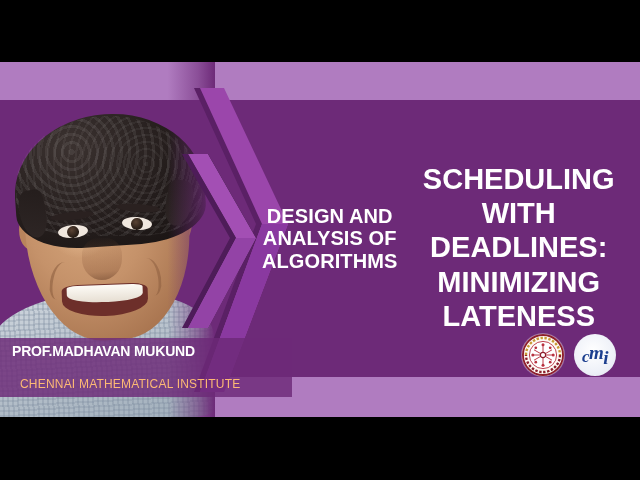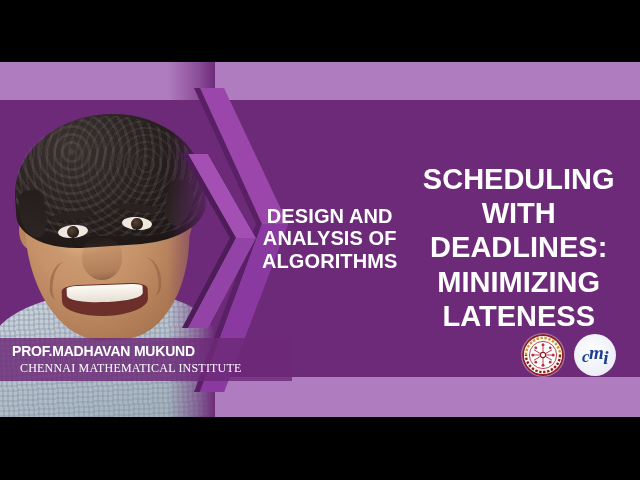--- a/index.html
+++ b/index.html
@@ -360,27 +360,26 @@
   }
   #presenter-name {
     color: #ffffff;
     font-size: 14px;
     font-weight: bold;
     line-height: 1.05;
     letter-spacing: -.2px;
     margin: 0;
   }
   #presenter-affiliation {
-    color: #ffffff;
+    color: #fdba74;
     font-size: 12px;
     font-weight: normal;
     letter-spacing: .2px;
     line-height: 1.2;
-    margin: 2px 0 0 8px;
-    font-family: Liberation Serif, serif;
+    margin: 18px 0 0 8px;
   }
 
   
   #logo-row {
     position: absolute;
     right: 24px;
     top: 272px;
     z-index: 30;
     display: flex;
     align-items: center;

